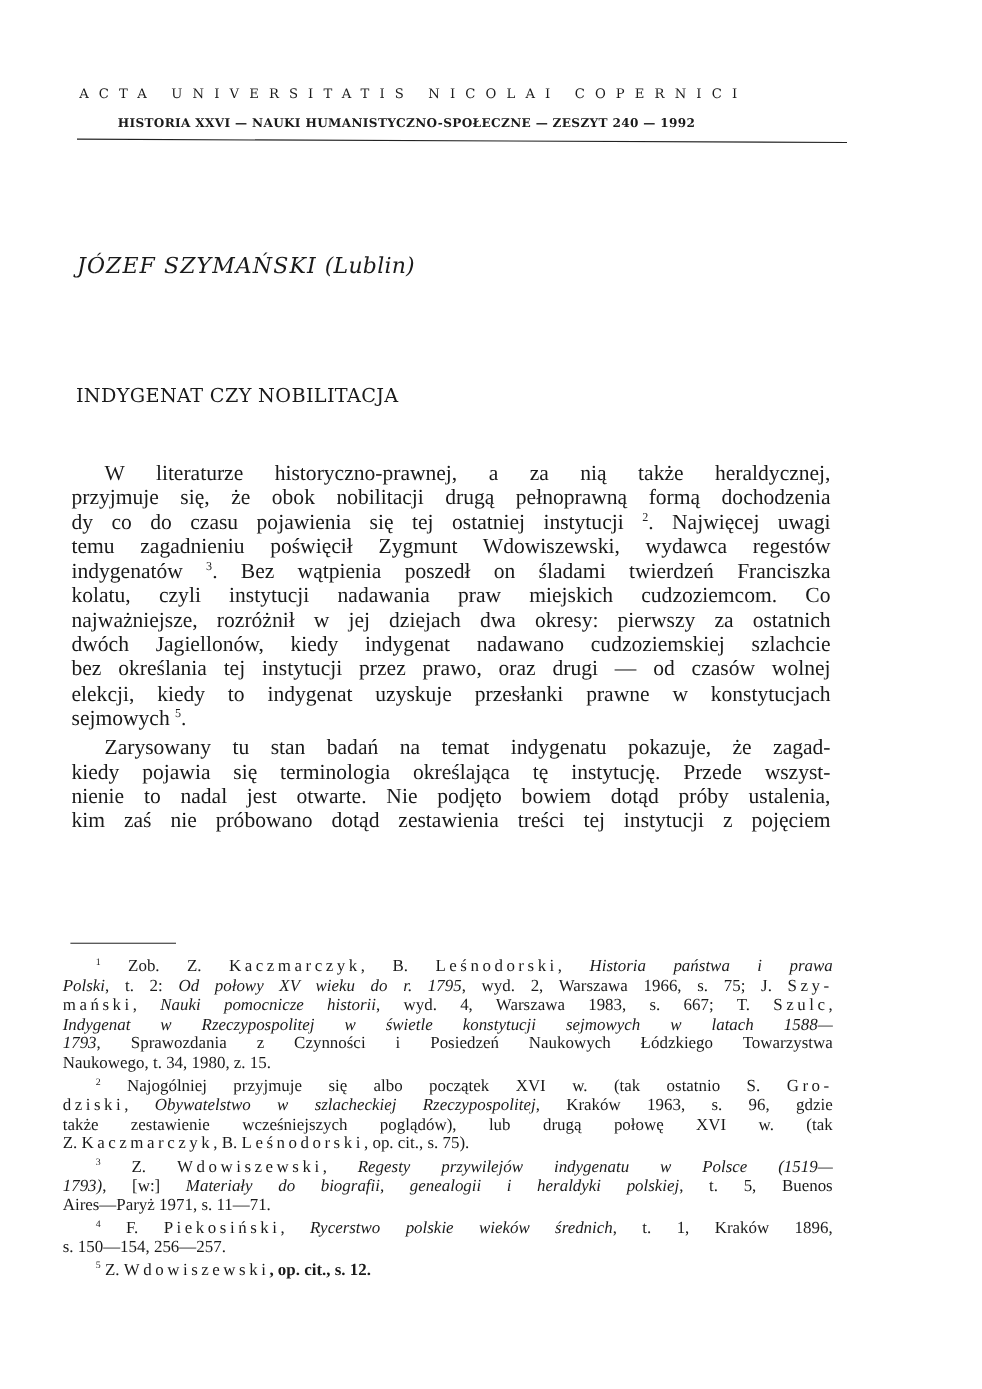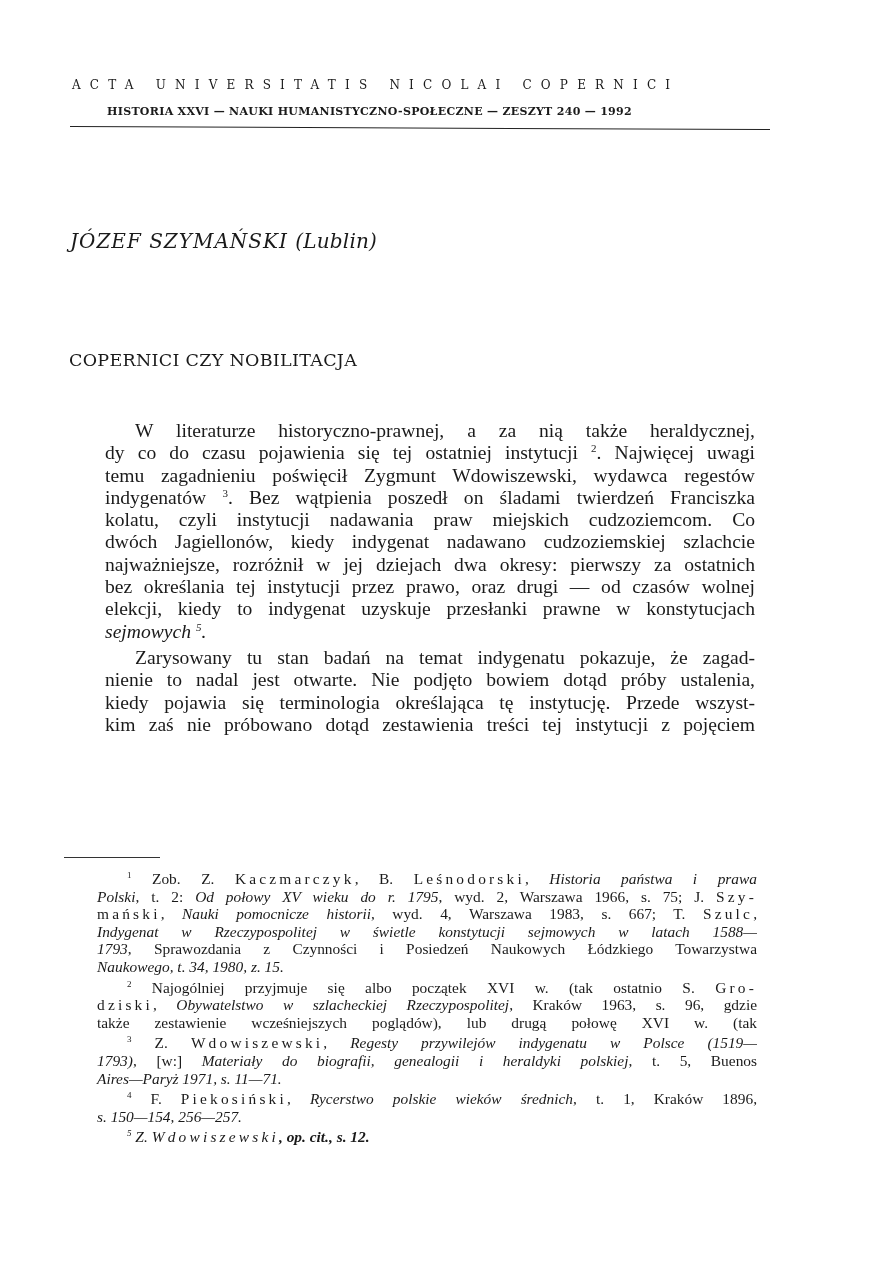--- a/index.html
+++ b/index.html
@@ -6,22 +6,22 @@
   body { width: 893px; height: 1263px; position: relative; overflow: hidden; color: #1a1a1a;
          font-family: "DejaVu Serif", "Liberation Serif", serif; }
   .abs { position: absolute; }
   .journal-title { left: 72px; top: 78px; width: 700px; font-size: 12px; letter-spacing: 9.2px; white-space: nowrap; }
   .journal-sub { left: 107px; top: 105px; font-size: 11px; font-weight: bold; letter-spacing: 0.3px; white-space: nowrap; text-align: right; }
   .rule { left: 70px; top: 126px; width: 700px; height: 0; border-top: 1.4px solid #222; transform: rotate(0.25deg); transform-origin: left; }
   .author { left: 70px; top: 229px; font-size: 20px; font-style: italic; letter-spacing: 1px; white-space: nowrap; }
   .author .aff { letter-spacing: 0.2px; }
   .title { left: 69px; top: 350px; font-size: 17.5px; letter-spacing: 0.3px; white-space: nowrap; }
   .body { left: 65px; top: 420px; width: 690px; font-family: "Liberation Serif", serif; font-size: 19.6px; line-height: 22.3px; }
-  .line { display: block; white-space: nowrap; text-align: justify; text-align-last: justify; height: 22.3px; margin-left: 40px; }
-  .line.last { text-align-last: left; font-style: italic; }
+  .line { display: block; white-space: nowrap; text-align: justify; text-align-last: justify; height: 22.3px; }
+  .line.last { text-align-last: left; }
   .line.indent { padding-left: 30px; }
   sup { font-size: 11px; line-height: 0; vertical-align: 7px; }
   .fn-rule { left: 64px; top: 857px; width: 96px; border-top: 1px solid #333; }
   .notes { left: 57px; top: 870px; width: 700px; font-family: "Liberation Serif", serif; font-size: 15.4px; line-height: 17.6px; }
   .notes .line { height: 17.6px; }
   .notes .gap { height: 3px; }
   .notes sup { font-size: 9px; vertical-align: 6px; }
   .sp { letter-spacing: 3.2px; }
   i { font-style: italic; }
 </style>
@@ -30,54 +30,56 @@
 
 <div class="abs journal-title">ACTA UNIVERSITATIS NICOLAI COPERNICI</div>
 <div class="abs journal-sub">HISTORIA XXVI — NAUKI HUMANISTYCZNO-SPOŁECZNE — ZESZYT 240 — 1992</div>
 <div class="abs rule"></div>
 
 <div class="abs author">
   <span>JÓZEF SZYMAŃSKI</span>
   <span class="aff">(Lublin)</span>
 </div>
 
-<div class="abs title">COPERNICI CZY NOBILITACJA</div>
+<div class="abs title">INDYGENAT CZY NOBILITACJA</div>
 
 <div class="abs body">
   <span class="line indent"><span>W literaturze historyczno-prawnej, a za nią także heraldycznej,</span></span>
+  <span class="line"><span>przyjmuje się, że obok nobilitacji drugą pełnoprawną formą dochodzenia</span></span>
   <span class="line"><span>dy co do czasu pojawienia się tej ostatniej instytucji</span> <sup>2</sup><span>. Najwięcej uwagi</span></span>
   <span class="line"><span>temu zagadnieniu poświęcił Zygmunt Wdowiszewski, wydawca regestów</span></span>
   <span class="line"><span>indygenatów</span> <sup>3</sup><span>. Bez wątpienia poszedł on śladami twierdzeń Franciszka</span></span>
   <span class="line"><span>kolatu, czyli instytucji nadawania praw miejskich cudzoziemcom. Co</span></span>
+  <span class="line"><span>najważniejsze, rozróżnił w jej dziejach dwa okresy: pierwszy za ostatnich</span></span>
   <span class="line"><span>dwóch Jagiellonów, kiedy indygenat nadawano cudzoziemskiej szlachcie</span></span>
-  <span class="line"><span>najważniejsze, rozróżnił w jej dziejach dwa okresy: pierwszy za ostatnich</span></span>
   <span class="line"><span>bez określania tej instytucji przez prawo, oraz drugi — od czasów wolnej</span></span>
   <span class="line"><span>elekcji, kiedy to indygenat uzyskuje przesłanki prawne w konstytucjach</span></span>
   <span class="line last"><span>sejmowych</span> <sup>5</sup><span>.</span></span>
   <span class="line indent" style="margin-top:4px"><span>Zarysowany tu stan badań na temat indygenatu pokazuje, że zagad-</span></span>
+  <span class="line"><span>kiedy pojawia się terminologia określająca tę instytucję. Przede wszyst-</span></span>
   <span class="line"><span>nienie to nadal jest otwarte. Nie podjęto bowiem dotąd próby ustalenia,</span></span>
-  <span class="line"><span>kiedy pojawia się terminologia określająca tę instytucję. Przede wszyst-</span></span>
   <span class="line"><span>kim zaś nie próbowano dotąd zestawienia treści tej instytucji z pojęciem</span></span>
 </div>
 
 <div class="abs fn-rule"></div>
 
 <div class="abs notes">
 
   <span class="line indent"><sup>1</sup> <span>Zob. Z. </span><span class="sp">Kaczmarczyk</span><span>, B. </span><span class="sp">Leśnodorski</span><span>, </span><i>Historia państwa i prawa</i></span>
   <span class="line"><i>Polski</i><span>, t. 2: </span><i>Od połowy XV wieku do r. 1795</i><span>, wyd. 2, Warszawa 1966, s. 75; J. </span><span class="sp">Szy-</span></span>
   <span class="line"><span class="sp">mański</span><span>, </span><i>Nauki pomocnicze historii</i><span>, wyd. 4, Warszawa 1983, s. 667; T. </span><span class="sp">Szulc</span><span>,</span></span>
   <span class="line"><i>Indygenat w Rzeczypospolitej w świetle konstytucji sejmowych w latach 1588—</i></span>
   <span class="line"><i>1793</i><span>, Sprawozdania z Czynności i Posiedzeń Naukowych Łódzkiego Towarzystwa</span></span>
   <span class="line last"><span>Naukowego, t. 34, 1980, z. 15.</span></span>
   <div class="gap"></div>
 
   <span class="line indent"><sup>2</sup> <span>Najogólniej przyjmuje się albo początek XVI w. (tak ostatnio S. </span><span class="sp">Gro-</span></span>
   <span class="line"><span class="sp">dziski</span><span>, </span><i>Obywatelstwo w szlacheckiej Rzeczypospolitej</i><span>, Kraków 1963, s. 96, gdzie</span></span>
   <span class="line"><span>także zestawienie wcześniejszych poglądów), lub drugą połowę XVI w. (tak</span></span>
+  <span class="line last"><span>Z. </span><span class="sp">Kaczmarczyk</span><span>, B. </span><span class="sp">Leśnodorski</span><span>, op. cit., s. 75).</span></span>
   <div class="gap"></div>
 
   <span class="line indent"><sup>3</sup> <span>Z. </span><span class="sp">Wdowiszewski</span><span>, </span><i>Regesty przywilejów indygenatu w Polsce (1519—</i></span>
   <span class="line"><i>1793)</i><span>, [w:] </span><i>Materiały do biografii, genealogii i heraldyki polskiej</i><span>, t. 5, Buenos</span></span>
   <span class="line last"><span>Aires—Paryż 1971, s. 11—71.</span></span>
   <div class="gap"></div>
 
   <span class="line indent"><sup>4</sup> <span>F. </span><span class="sp">Piekosiński</span><span>, </span><i>Rycerstwo polskie wieków średnich</i><span>, t. 1, Kraków 1896,</span></span>
   <span class="line last"><span>s. 150—154, 256—257.</span></span>
   <div class="gap"></div>

